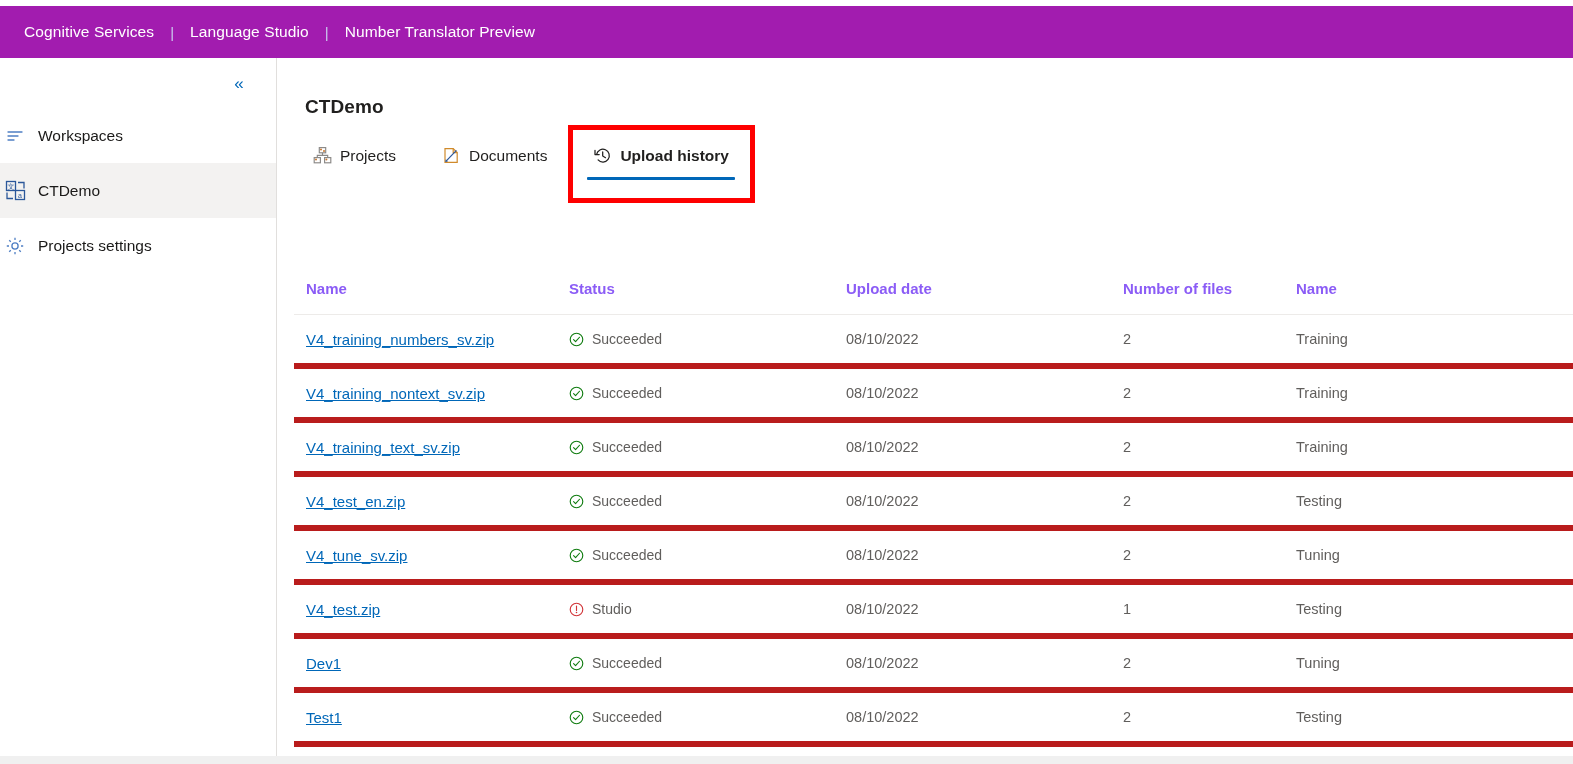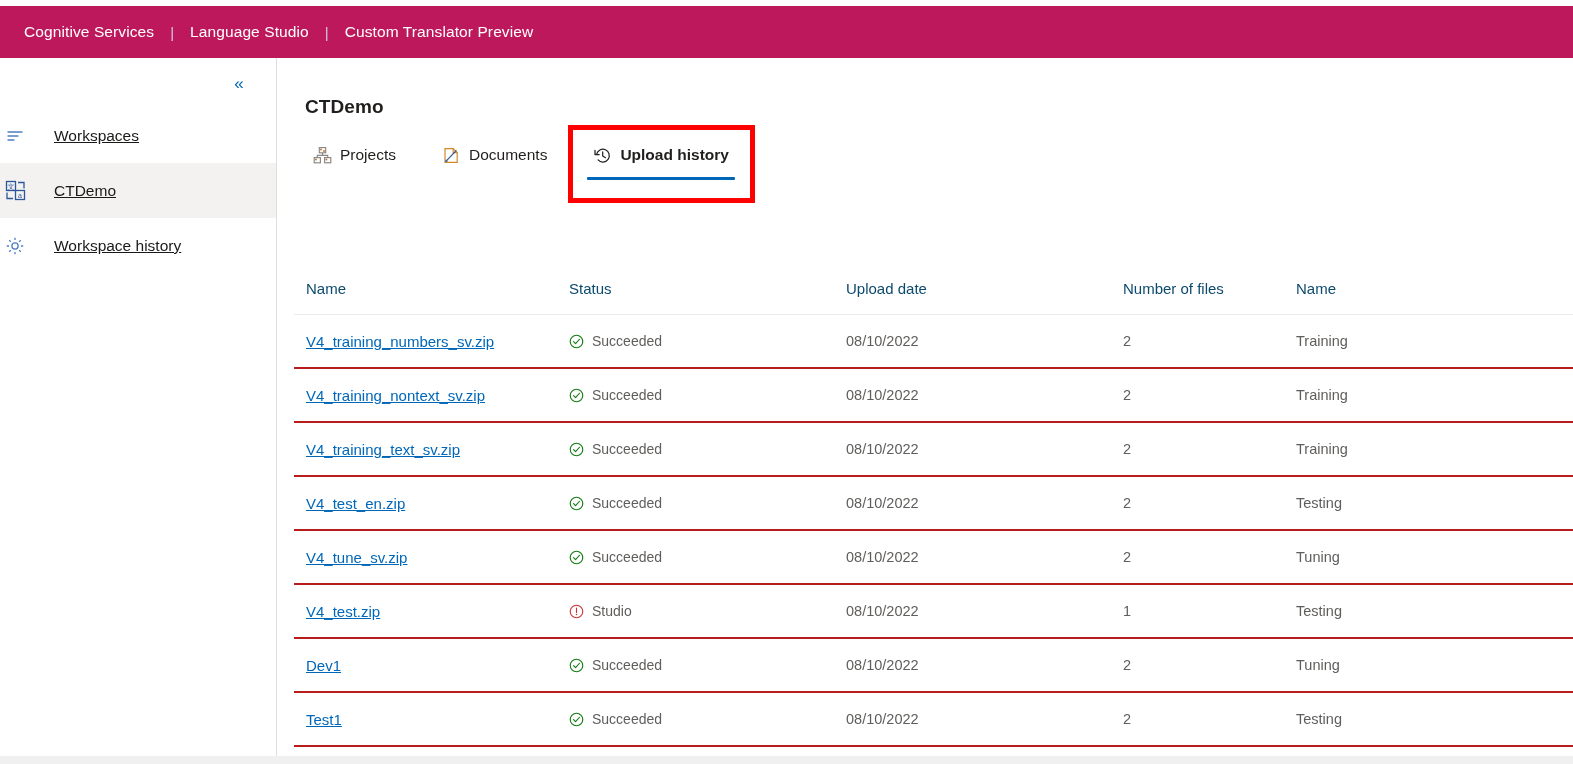--- a/index.html
+++ b/index.html
@@ -16,21 +16,21 @@
     width: 1573px;
     height: 764px;
     background: #ffffff;
   }
 
   
   .topbar {
     position: absolute;
     left: 0; top: 6px;
     width: 1573px; height: 52px;
-    background: #be185d;
+    background: #a21caf;
     display: flex;
     align-items: center;
     padding-left: 24px;
   }
   .brand-link {
     color: #ffffff;
     font-size: 15.5px;
     letter-spacing: .1px;
     white-space: nowrap;
     cursor: pointer;
@@ -78,21 +78,21 @@
   .nav-item.selected { background: #f3f2f1; }
   .nav-ico {
     width: 30px;
     min-width: 30px;
     margin-left: -8px;
     display: flex;
     align-items: center;
     justify-content: center;
     color: #0067b8;
   }
-  .nav-label { margin-left: 24px; white-space: nowrap; text-decoration: underline; }
+  .nav-label { margin-left: 8px; white-space: nowrap; }
 
   
   .content {
     position: absolute;
     left: 278px; top: 58px;
     width: 1295px; height: 698px;
     background: #ffffff;
     overflow: hidden;
   }
   .page-title {
@@ -106,20 +106,21 @@
 
   
   .tabs {
     position: absolute;
     left: 25px; top: 80px;
     display: flex;
     align-items: flex-start;
   }
   .tab {
     display: flex;
+    align-items: center;
     padding: 8px 10px 6px 10px;
     margin-right: 26px;
     cursor: pointer;
     position: relative;
     font-size: 15.5px;
     color: #201f1e;
   }
   .tab-ico {
     width: 19px; height: 19px;
     margin-right: 8px;
@@ -152,26 +153,26 @@
     width: 1279px;
   }
   .thead, .trow {
     display: flex;
     align-items: center;
   }
   .thead {
     height: 52px;
     border-bottom: 1px solid #edebe9;
     font-size: 15px;
-    font-weight: normal;
-    color: #0c4a6e;
+    font-weight: bold;
+    color: #8b5cf6;
   }
   .trow {
     height: 54px;
-    border-bottom: 2px solid #b91c1c;
+    border-bottom: 6px solid #b91c1c;
     font-size: 14.5px;
     color: #605e5c;
   }
   .c-name   { width: 275px; padding-left: 12px; }
   .c-status { width: 277px; display: flex; align-items: center; }
   .c-date   { width: 277px; }
   .c-files  { width: 173px; }
   .c-type   { width: 180px; }
 
   .file-link {
@@ -201,21 +202,21 @@
 </head>
 <body>
 
 <div id="app">
 
   <div class="topbar">
     <span class="brand-link">Cognitive Services</span>
     <span class="brand-sep">|</span>
     <span class="brand-link">Language Studio</span>
     <span class="brand-sep">|</span>
-    <span class="brand-link">Custom Translator Preview</span>
+    <span class="brand-link">Number Translator Preview</span>
   </div>
 
   <div class="sidebar">
 
     <div class="sidebar-top">
       <div class="collapse-btn">
         <span>«</span>
       </div>
     </div>
 
@@ -248,21 +249,21 @@
 
     <div class="nav-item">
       <span class="nav-ico">
         <svg width="20" height="20" viewBox="0 0 20 20">
           <g fill="none" stroke="#4f7fc4" stroke-width="1.3">
             <circle cx="10" cy="10" r="3.1"></circle>
             <path d="M10 1.8v2.2M10 16v2.2M18.2 10H16M4 10H1.8M15.8 4.2l-1.6 1.6M5.8 14.2l-1.6 1.6M15.8 15.8l-1.6-1.6M5.8 5.8L4.2 4.2"></path>
           </g>
         </svg>
       </span>
-      <span class="nav-label">Workspace history</span>
+      <span class="nav-label">Projects settings</span>
     </div>
   </div>
 
   <div class="content">
 
     <div class="page-title">CTDemo</div>
 
     <div class="tabs">
 
       <div class="tab">

